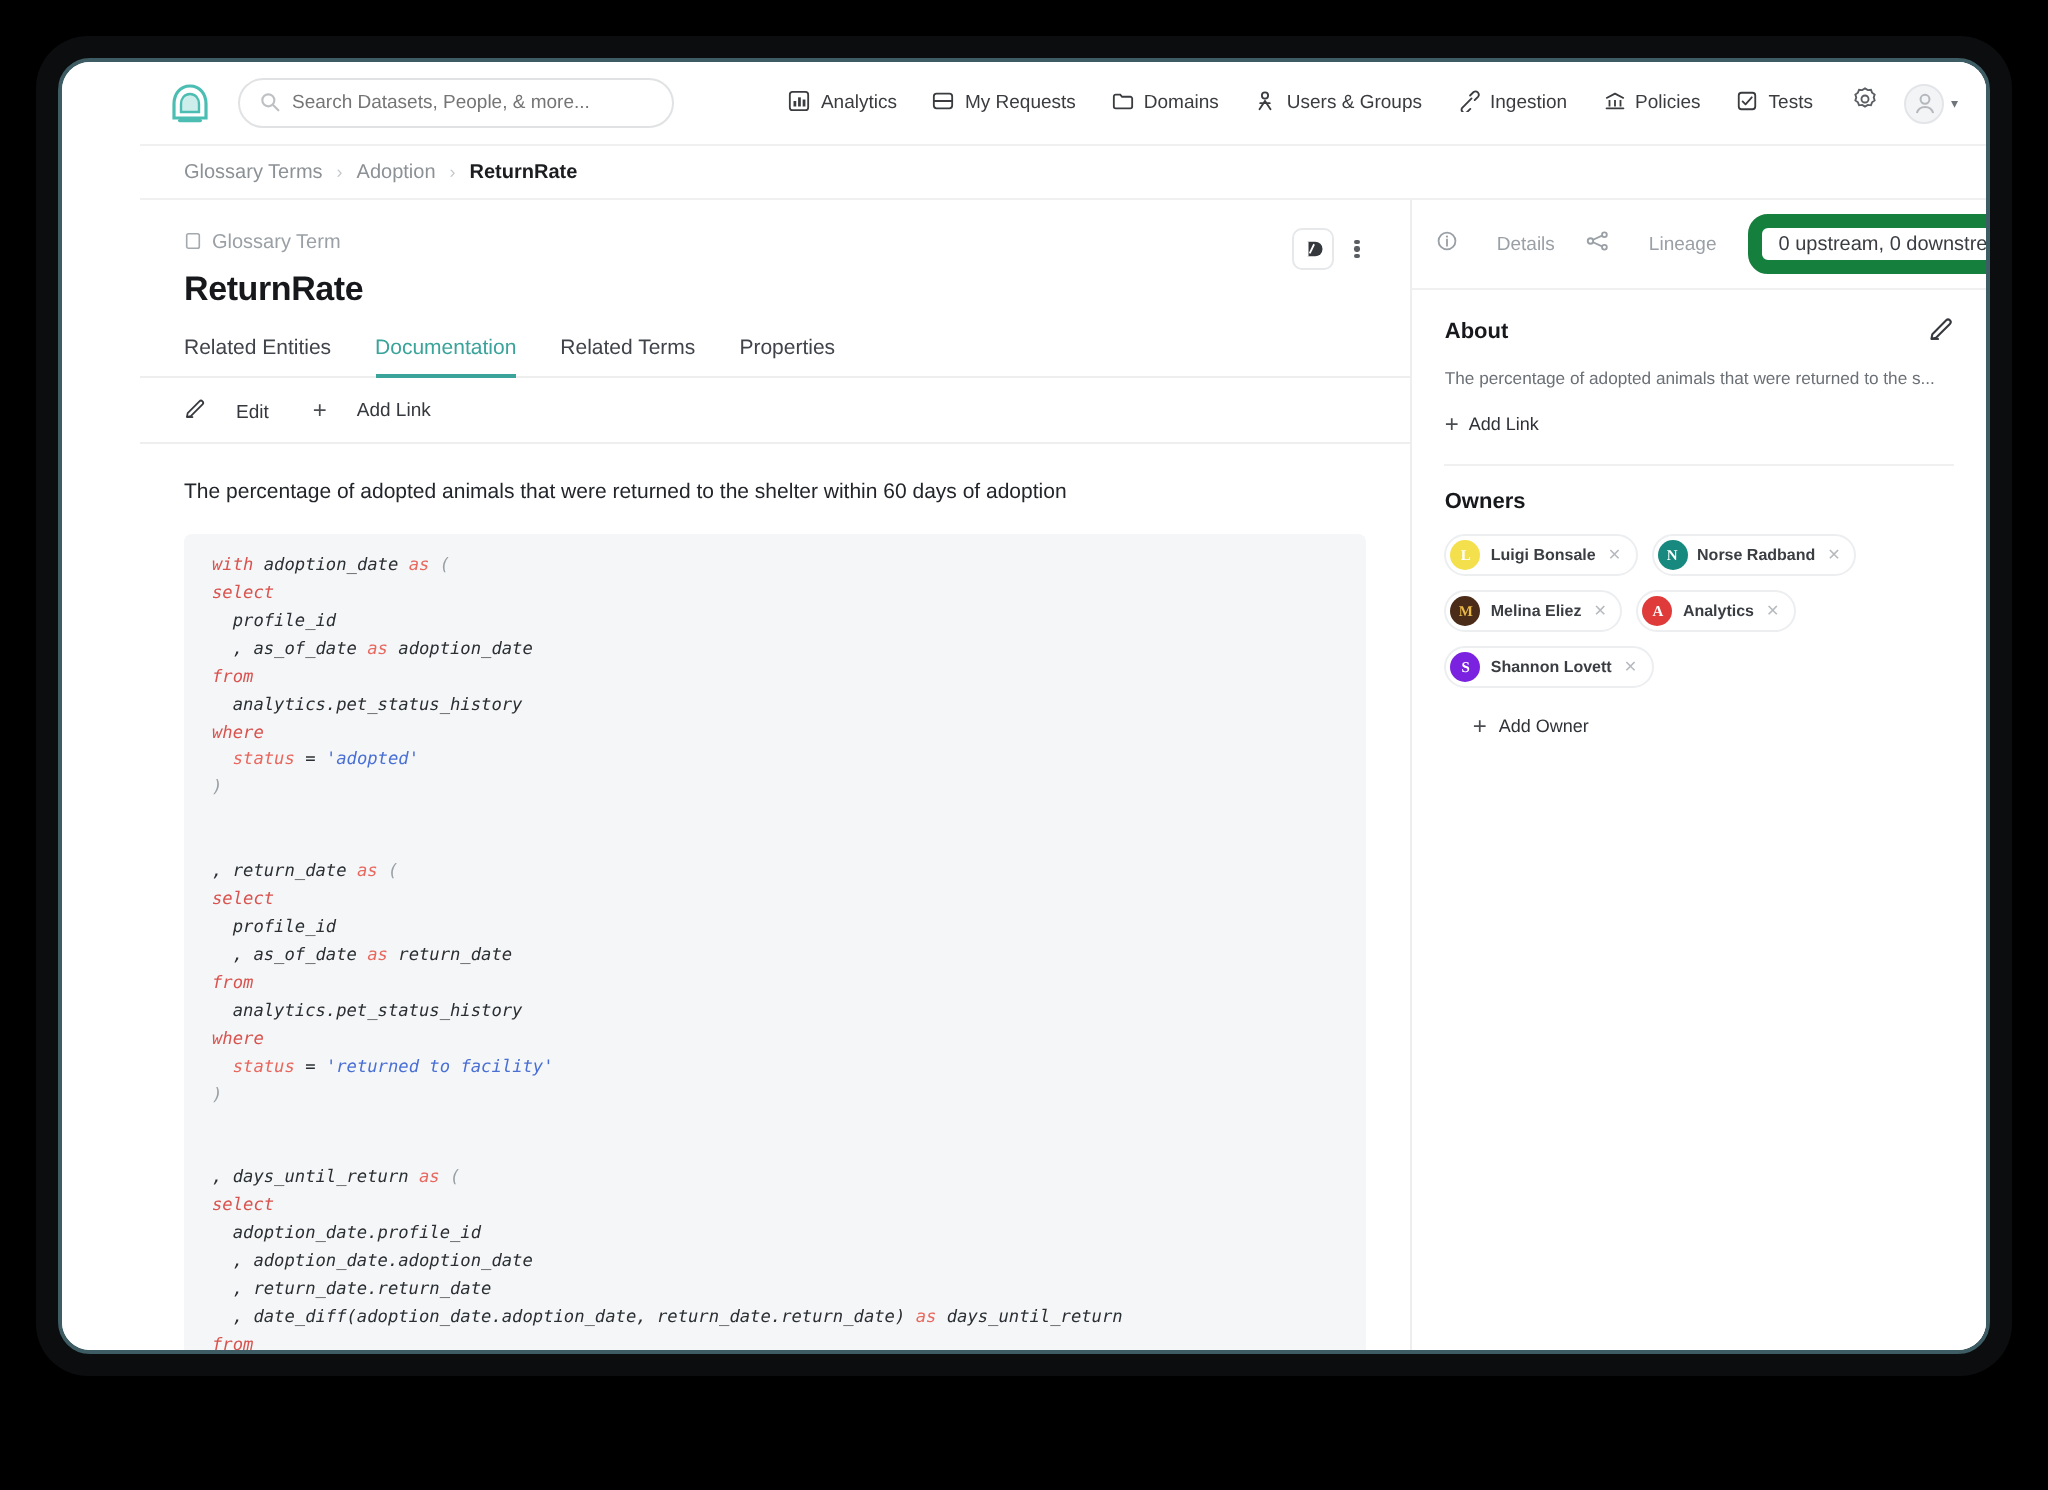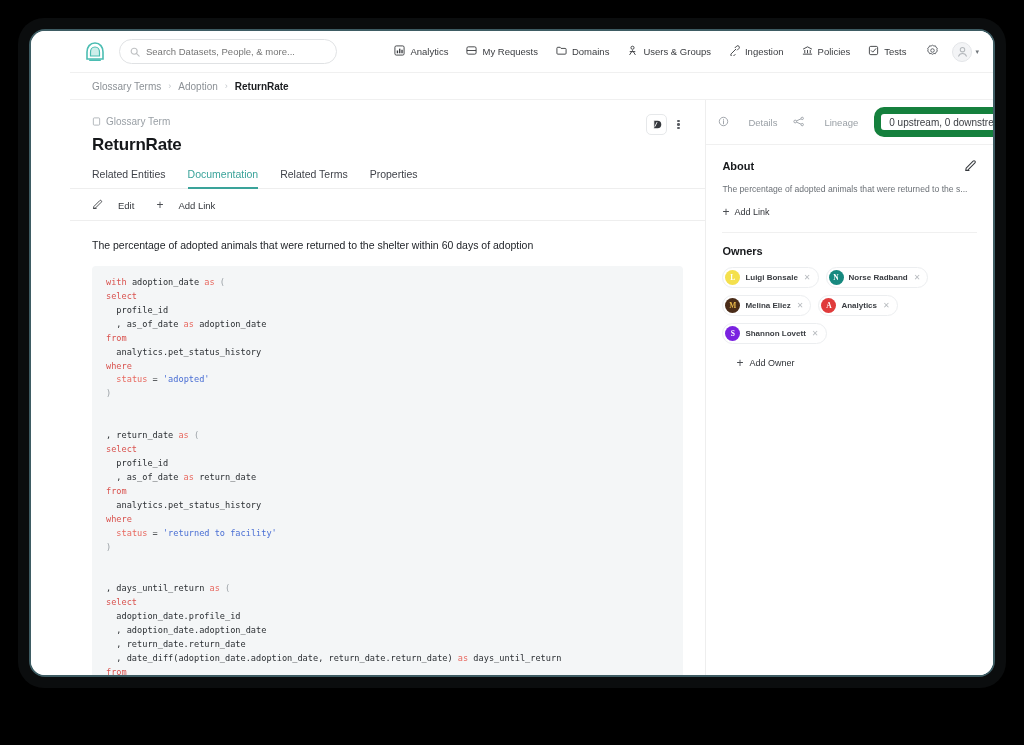--- a/index.html
+++ b/index.html
@@ -126,21 +126,21 @@
   .tool-btn { display: flex; align-items: flex-end; gap: 15px; font-size: 9.5px; color: #35383d; cursor: pointer; }
 
   
   #doc-content { padding: 18px 22px 0 22px; background: #fff; height: calc(100% - 112px); overflow: hidden; }
   #doc-desc { font-size: 10.5px; color: #22252a; margin-bottom: 15px; }
   #code-block {
     background: #f4f6f7; border-radius: 4px;
     padding: 10px 14px;
     font-family: "DejaVu Sans Mono", monospace;
     font-size: 8.6px; line-height: 1.62;
-    color: #2b2f33; white-space: pre; overflow: hidden;
+    color: #2b2f33; white-space: pre; overflow: hidden; font-style: italic;
   }
   .kw  { color: #d9534f; }
   .fn  { color: #e8685f; }
   .str { color: #4a6fd4; }
   .pun { color: #9aa0a6; }
 
   
   #side-tabs {
     display: flex; align-items: center; gap: 16px;
     padding: 7px 12px; border-bottom: 1px solid #f0f0f0;

